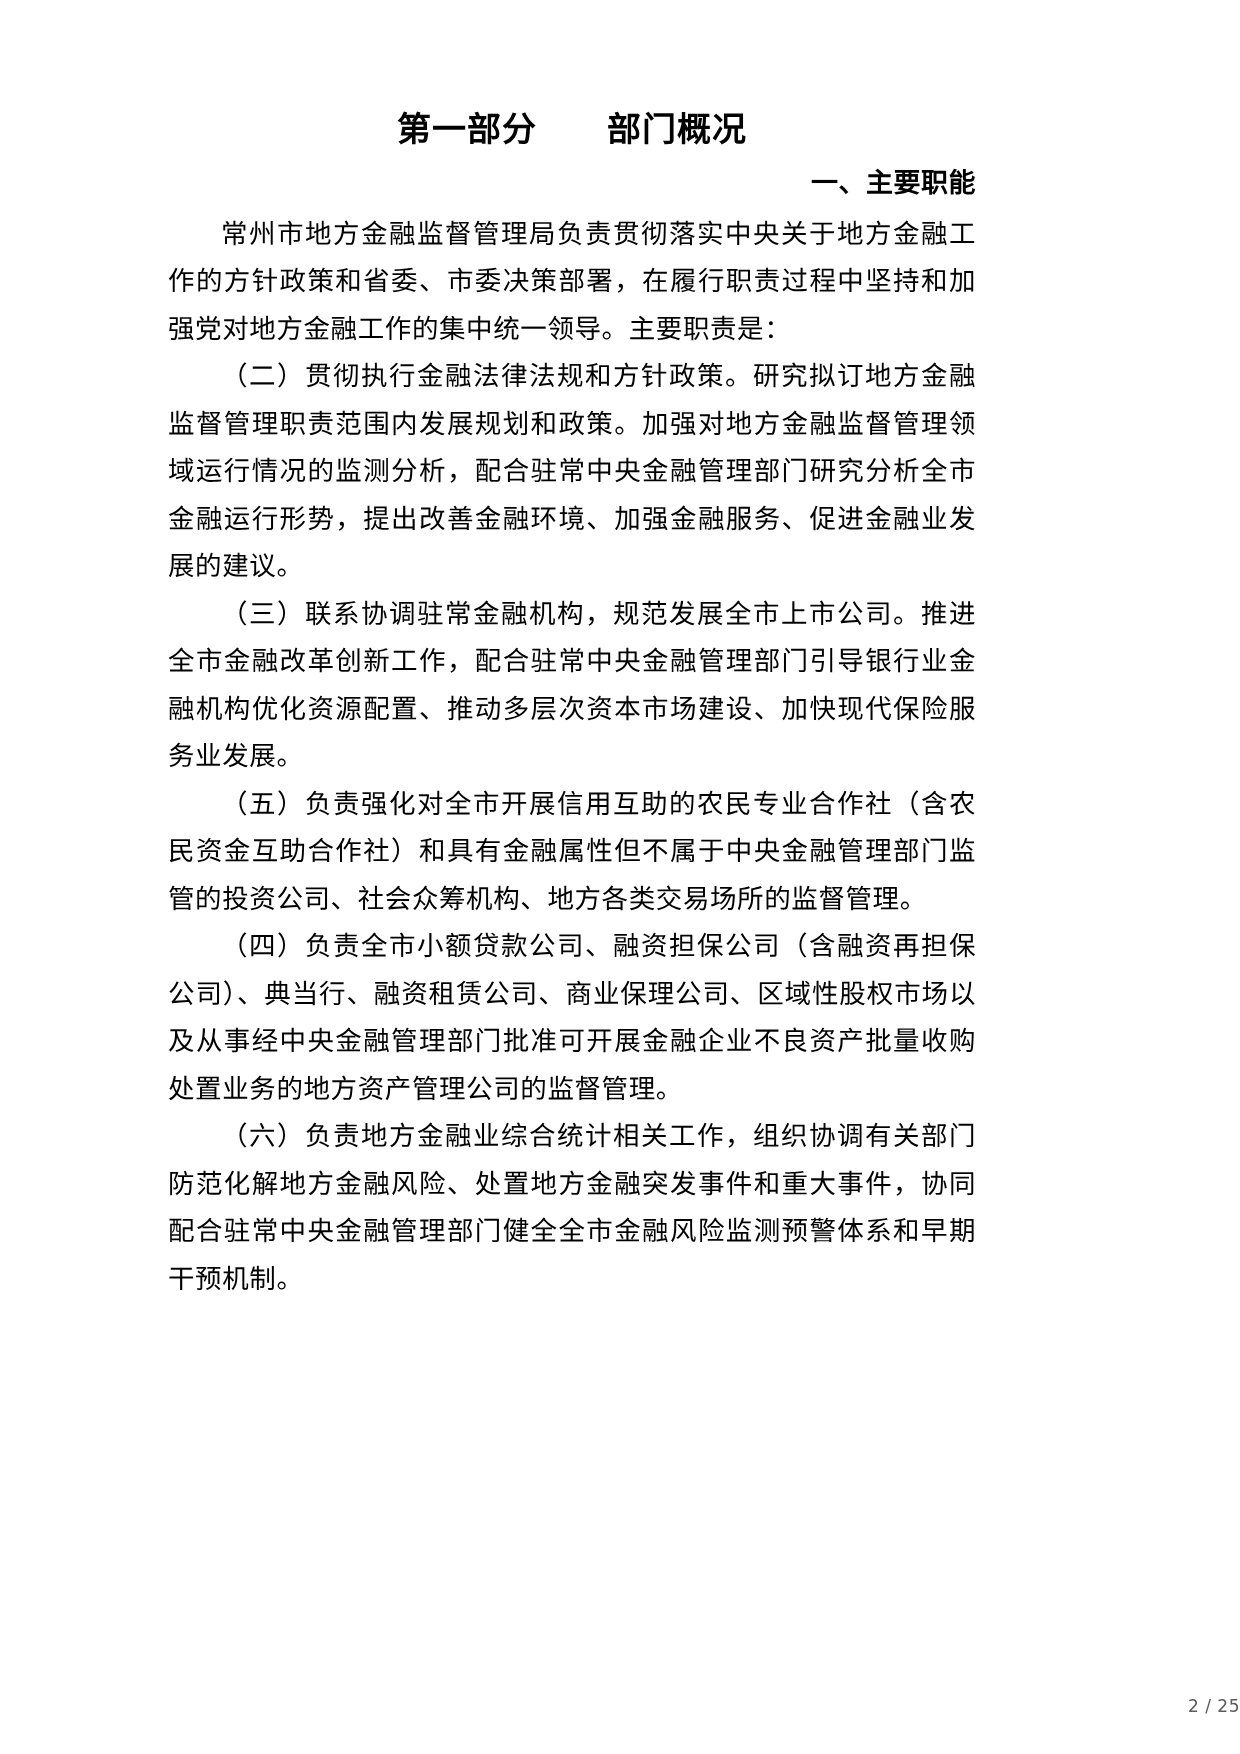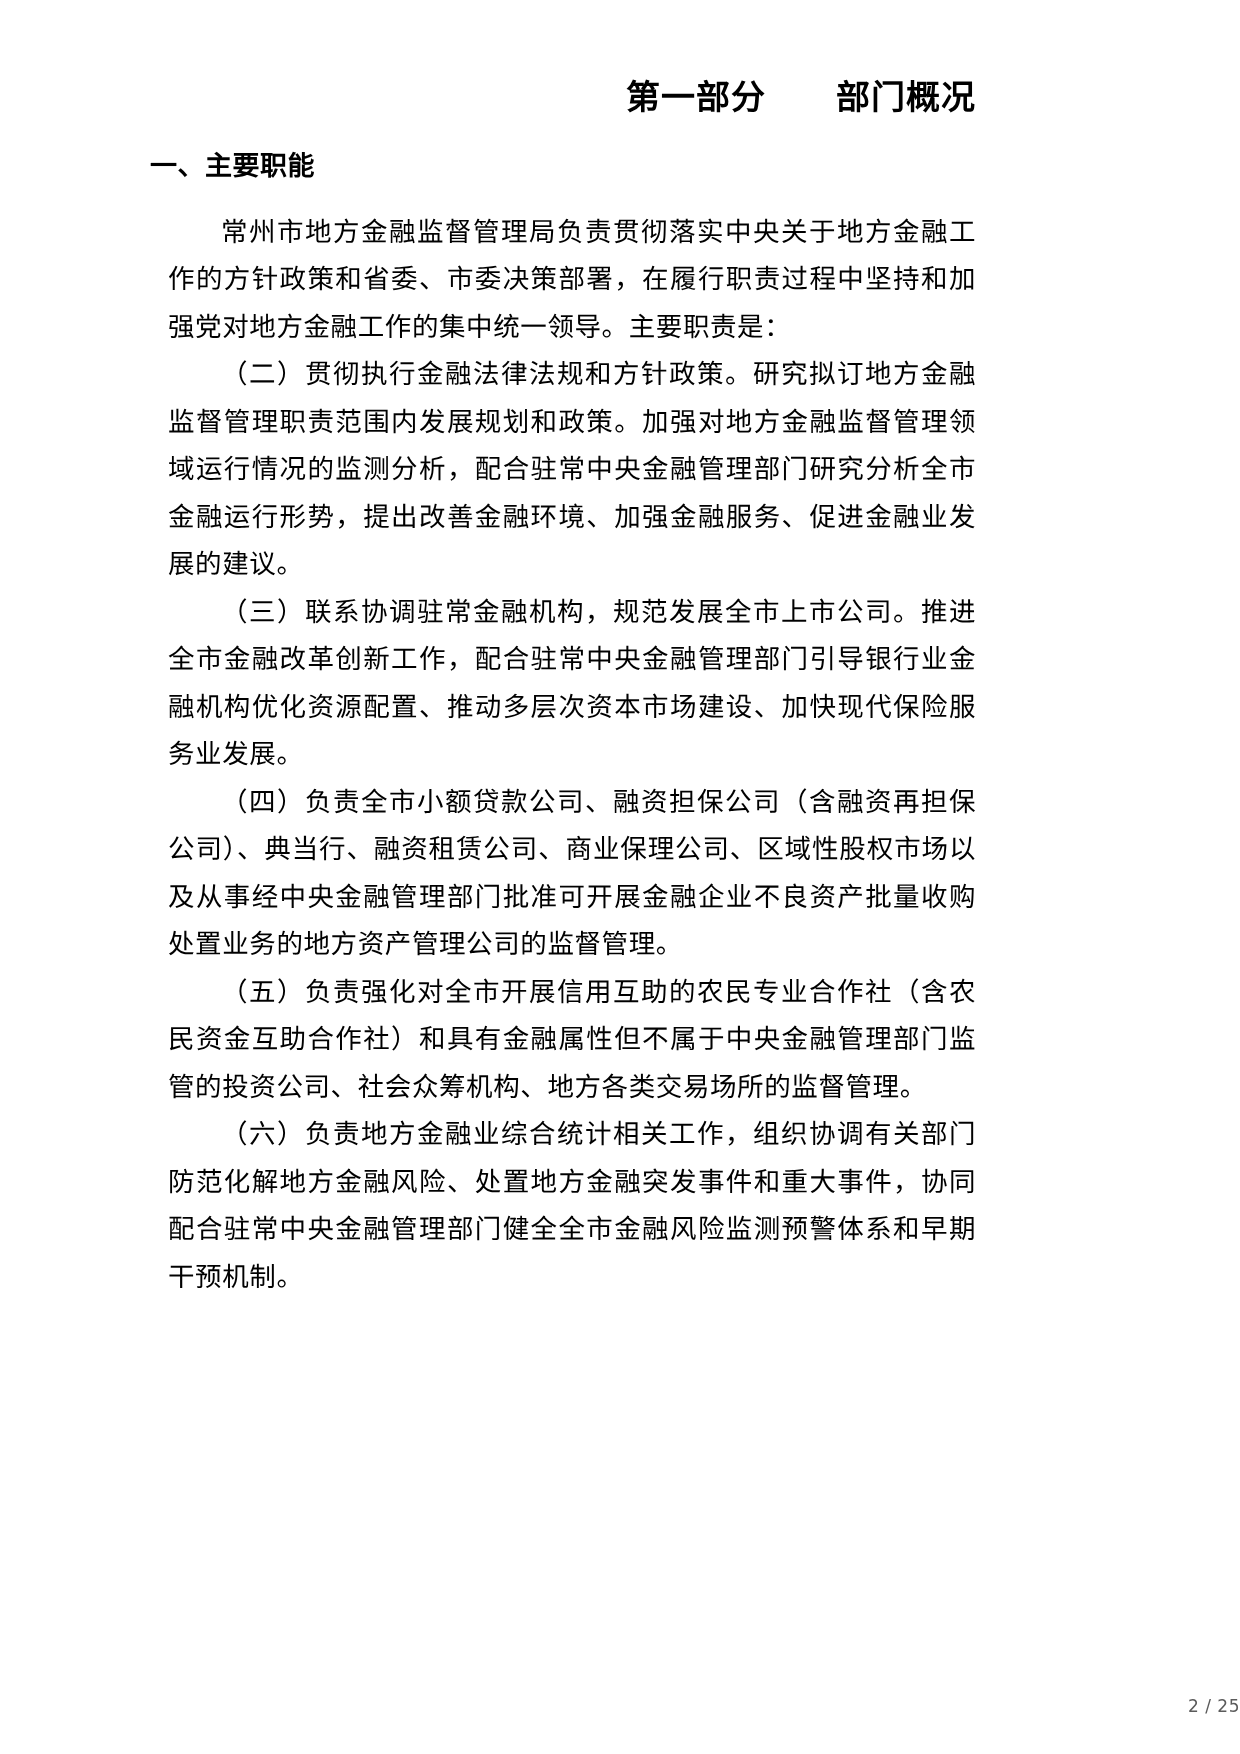--- a/index.html
+++ b/index.html
@@ -28,35 +28,35 @@
   .content {
     position: absolute;
     left: 168px;
     top: 0;
     width: 808px;
   }
 
   
   .doc-title {
     margin: 0;
-    padding-top: 76px;
-    text-align: right;
+    padding-top: 108px;
+    text-align: center;
     font-family: "DejaVu Sans", "Liberation Sans", sans-serif;
     font-weight: 700;
     font-size: 34px;
     line-height: 1.25;
     letter-spacing: 1px;
     white-space: pre;
   }
 
   
   .section-heading {
-    margin: 15px;
+    margin: 0;
     padding-top: 14px;
-    text-align: left;
+    text-align: right;
     font-family: "DejaVu Sans", "Liberation Sans", sans-serif;
     font-weight: 700;
     font-size: 27px;
     line-height: 1.3;
     letter-spacing: 0.5px;
     margin-left: -18px;
   }
 
   
   .body-block {
@@ -97,22 +97,22 @@
   <div class="content">
 
     <h1 class="doc-title">第一部分　　部门概况</h1>
 
     <h2 class="section-heading">一、主要职能</h2>
 
     <div class="body-block">
       <p class="para">常州市地方金融监督管理局负责贯彻落实中央关于地方金融工作的方针政策和省委、市委决策部署，在履行职责过程中坚持和加强党对地方金融工作的集中统一领导。主要职责是：</p>
       <p class="para">（二）贯彻执行金融法律法规和方针政策。研究拟订地方金融监督管理职责范围内发展规划和政策。加强对地方金融监督管理领域运行情况的监测分析，配合驻常中央金融管理部门研究分析全市金融运行形势，提出改善金融环境、加强金融服务、促进金融业发展的建议。</p>
       <p class="para">（三）联系协调驻常金融机构，规范发展全市上市公司。推进全市金融改革创新工作，配合驻常中央金融管理部门引导银行业金融机构优化资源配置、推动多层次资本市场建设、加快现代保险服务业发展。</p>
+      <p class="para">（五）负责强化对全市开展信用互助的农民专业合作社（含农民资金互助合作社）和具有金融属性但不属于中央金融管理部门监管的投资公司、社会众筹机构、地方各类交易场所的监督管理。</p>
       <p class="para">（四）负责全市小额贷款公司、融资担保公司（含融资再担保公司）、典当行、融资租赁公司、商业保理公司、区域性股权市场以及从事经中央金融管理部门批准可开展金融企业不良资产批量收购处置业务的地方资产管理公司的监督管理。</p>
-      <p class="para">（五）负责强化对全市开展信用互助的农民专业合作社（含农民资金互助合作社）和具有金融属性但不属于中央金融管理部门监管的投资公司、社会众筹机构、地方各类交易场所的监督管理。</p>
       <p class="para">（六）负责地方金融业综合统计相关工作，组织协调有关部门防范化解地方金融风险、处置地方金融突发事件和重大事件，协同配合驻常中央金融管理部门健全全市金融风险监测预警体系和早期干预机制。</p>
     </div>
 
   </div>
 
   <div class="page-footer">2 / 25</div>
 
 </div>
 
 </body></html>

